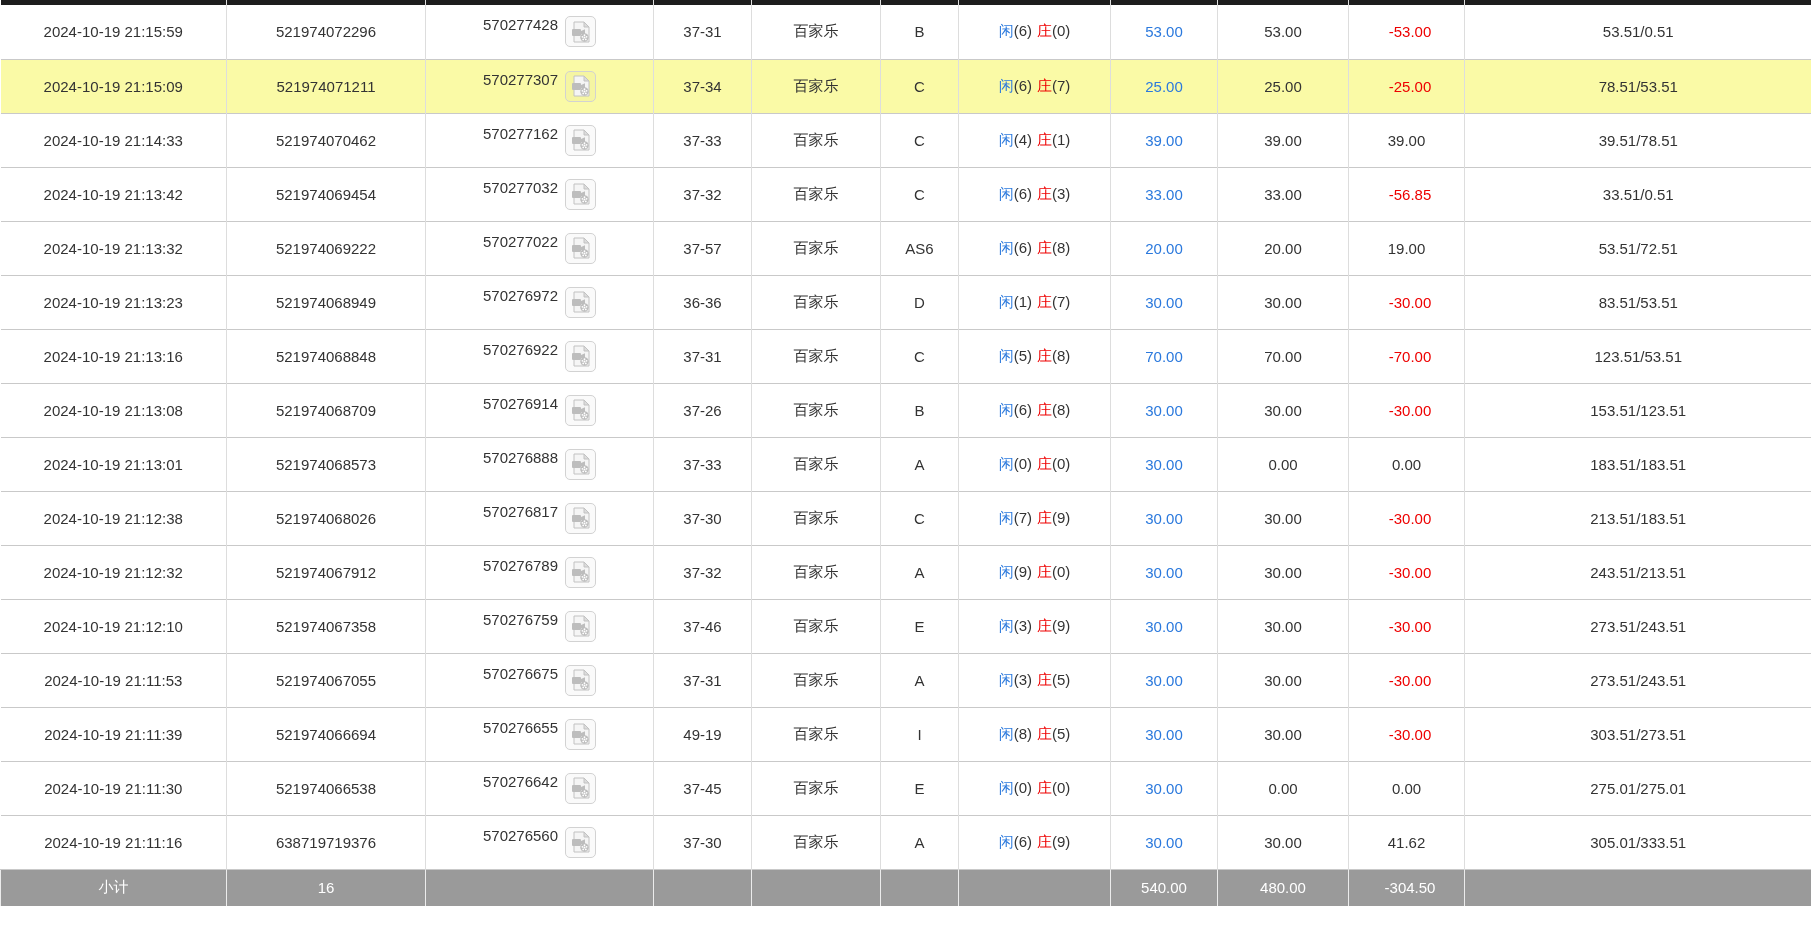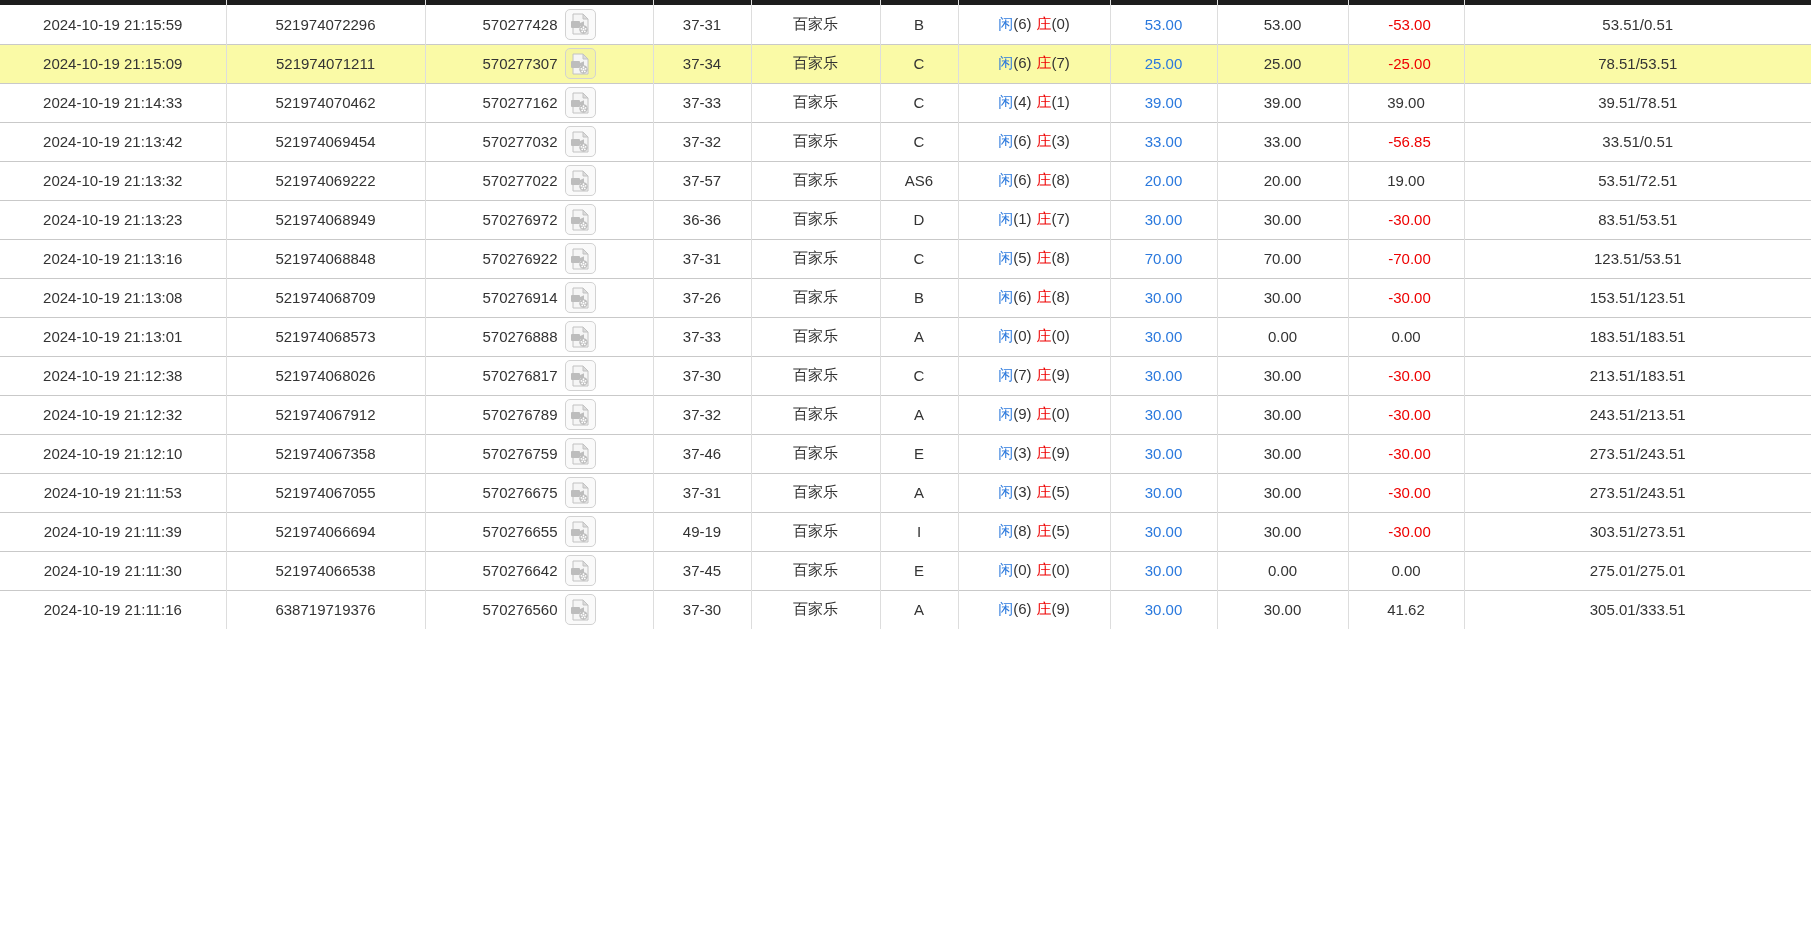--- a/index.html
+++ b/index.html
@@ -2,24 +2,24 @@
 <html><head>
 <meta charset="utf-8">
 <style>
   html,body{margin:0;padding:0;background:#fff;}
   body{width:1811px;height:943px;overflow:hidden;font-family:"Liberation Sans","DejaVu Sans",sans-serif;}
   table{border-collapse:collapse;table-layout:fixed;width:1811px;}
   td{border-left:1px solid #dddddd;border-top:1px solid #c9c9c9;text-align:center;vertical-align:middle;
      font-size:15px;color:#333;padding:0;overflow:hidden;white-space:nowrap;}
   td:first-child{border-left:none;}
   thead td{background:#1d1d1d;height:5px;border-top:none;border-left:1px solid #e0e0e0;line-height:0;}
-  tbody tr{height:39px;}
+  tbody tr{height:54px;}
   tbody tr:first-child td{border-top:none;}
   tr.hl td{background:#fafaa6;margin-left:40px;}
-  .gameno-wrap{display:inline-flex;align-items:center;gap:7px;}
+  .gameno-wrap{display:inline-flex;gap:7px;}
   .icon-btn{display:inline-flex;align-items:center;justify-content:center;width:31px;height:31px;
      border:1px solid #d2d2d2;border-radius:5px;background:rgba(0,0,0,0.02);cursor:pointer;padding:0;}
   .icon-btn svg{display:block;}
   .zh-blue{color:#2b79dd;}
   .zh-red{color:#ee0000;}
   .sp{display:inline-block;width:5px;}
   td.blue{color:#2b79dd;}
   tr.footer{height:37px;}
   tr.footer td{background:#9a9a9a;color:#fff;border-left:1px solid #ececec;border-top:1px solid #fdfdfd;}
   tr.footer.first td{border-top:1px solid #c9c9c9;}
@@ -531,14 +531,27 @@
           </span></td>
         <td>37-30</td>
         <td>百家乐</td>
         <td>A</td>
         <td><span class="zh-blue">闲</span><span>(6)</span><span class="sp"></span><span class="zh-red">庄</span><span>(9)</span></td>
         <td class="blue">30.00</td>
         <td>30.00</td>
         <td>41.62</td>
         <td>305.01/333.51</td>
       </tr>
+      <tr class="footer first">
+        <td>小计</td>
+        <td>16</td>
+        <td></td>
+        <td></td>
+        <td></td>
+        <td></td>
+        <td></td>
+        <td>540.00</td>
+        <td>480.00</td>
+        <td class="neg">-304.50</td>
+        <td></td>
+      </tr>
     </tbody>
 </table>
 
 </body></html>

